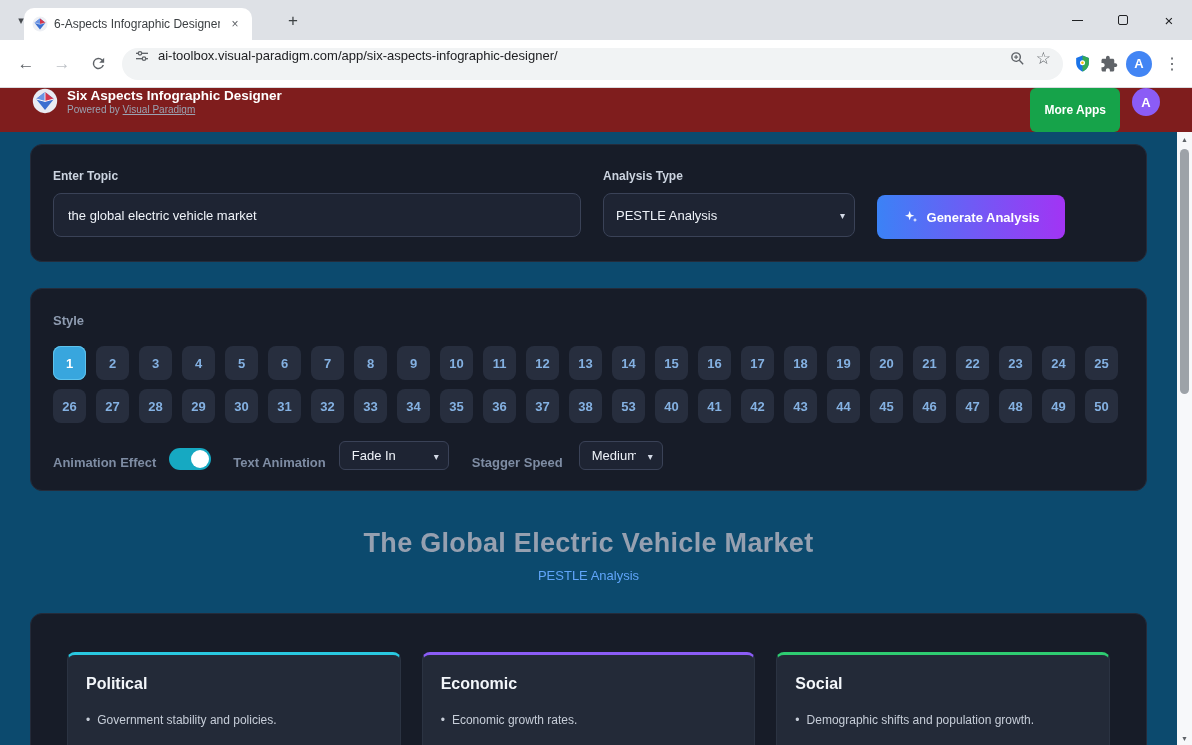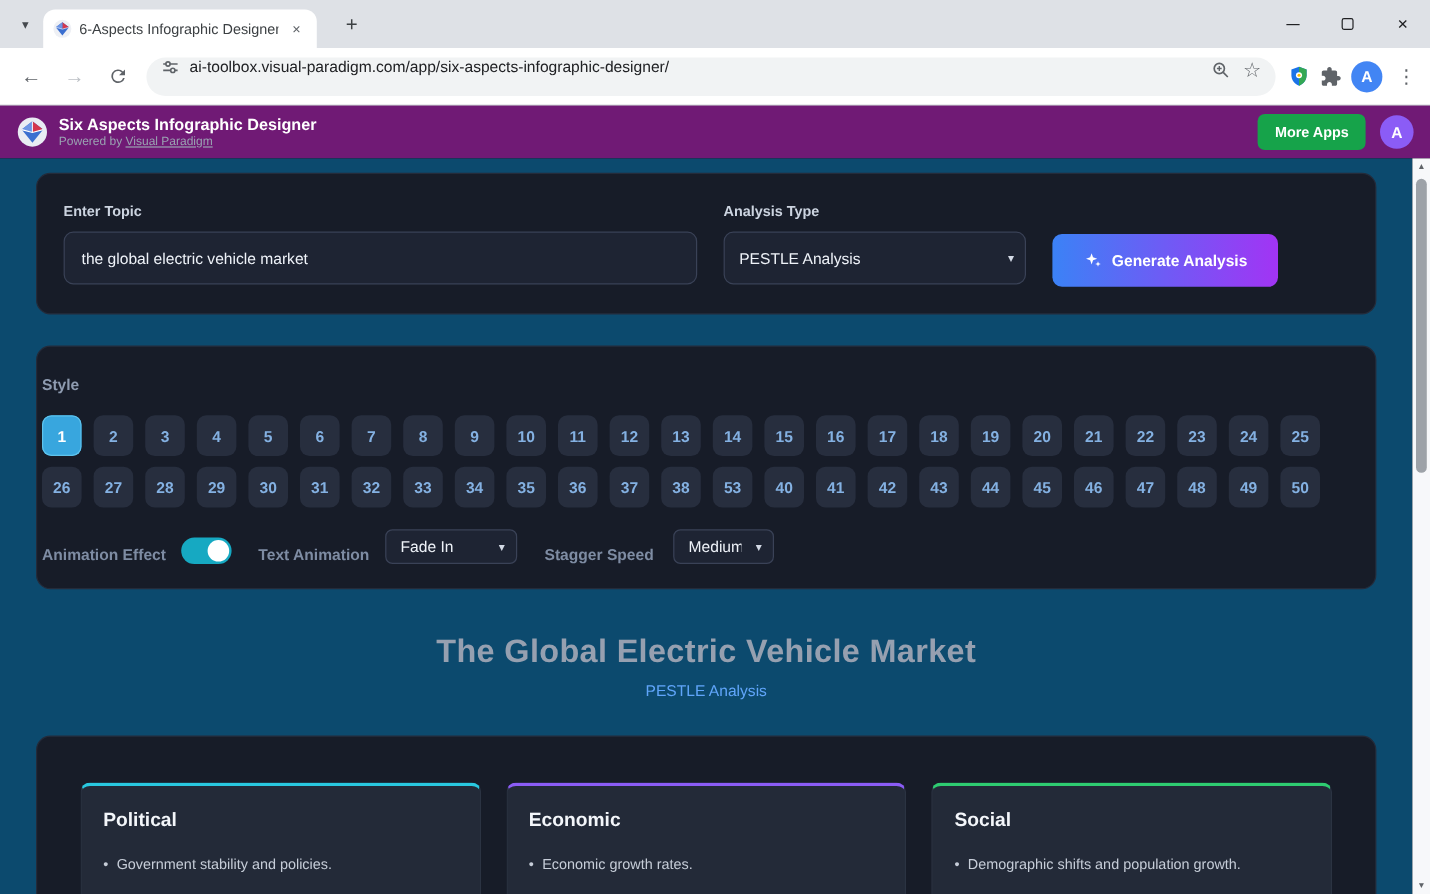--- a/index.html
+++ b/index.html
@@ -2,21 +2,21 @@
 <html style="--accent-blue: #3b82f6; --accent-purple: #a234f4; --selected-style: #38a6de; --toggle-on: #16a9c2; --more-apps-green: #16a34a; --subtitle-blue: #60a5fa; --avatar-purple: #8b5cf6;"><head>
 <meta charset="utf-8">
 <style>
   *{margin:0;padding:0;box-sizing:border-box}
   html,body{width:1192px;height:745px;overflow:hidden;font-family:"Liberation Sans",sans-serif}
   .screen{position:relative;width:1192px;height:745px;background:#0d101a;overflow:hidden}
 
   
   .tabstrip{height:40px;background:#dee1e6;position:relative;display:flex;align-items:center}
   .tab-search{width:28px;height:24px;margin-left:7px;border-radius:7px;display:flex;align-items:center;justify-content:center;color:#45494e;font-size:11px;cursor:pointer}
-  .tab{position:absolute;left:36px;top:8px;width:228px;height:32px;background:#fff;border-radius:10px 10px 0 0;display:flex;align-items:center;padding:4px 8px;cursor:pointer}
+  .tab{position:absolute;left:24px;top:8px;width:228px;height:32px;background:#fff;border-radius:10px 10px 0 0;display:flex;align-items:center;padding:4px 8px;cursor:pointer}
   .favicon{width:16px;height:16px;flex:0 0 auto}
   .tab-title{font-size:12px;color:#3c4043;white-space:nowrap;overflow:hidden;text-overflow:clip;flex:1;margin:0 6px}
   .tab-close{width:18px;height:18px;border-radius:50%;display:flex;align-items:center;justify-content:center;font-size:12px;color:#5f6368;cursor:pointer}
   .newtab{position:absolute;left:281px;top:9px;width:24px;height:24px;display:flex;align-items:center;justify-content:center;font-size:17px;color:#3c4043;cursor:pointer}
   .wincontrols{position:absolute;right:0;top:0;height:40px;display:flex}
   .winbtn{width:46px;height:100%;display:flex;align-items:center;justify-content:center;color:#202124;font-size:13px;cursor:pointer}
   .min-glyph{display:block;width:11px;border-bottom:1.4px solid #202124}
   .max-glyph{display:block;width:10px;height:10px;border:1.4px solid #202124;border-radius:2px}
 
   
@@ -27,21 +27,21 @@
   .omni-left-icon{display:flex;align-items:center;margin-right:8px;cursor:pointer}
   .url-text{flex:1;border:none;outline:none;background:transparent;font-size:13px;color:#202124;font-family:"Liberation Sans",sans-serif}
   .omni-right{display:flex;align-items:center;gap:10px}
   .omni-icon{display:flex;align-items:center;justify-content:center;color:#5f6368;cursor:pointer}
   .star{font-size:17px;color:#5f6368}
   .nav-right{display:flex;align-items:center;gap:8px;margin-left:4px}
   .browser-avatar{width:26px;height:26px;border-radius:50%;background:#4285f4;color:#fff;font-size:13px;font-weight:bold;display:flex;align-items:center;justify-content:center;cursor:pointer}
   .kebab{font-size:16px;color:#5f6368;width:24px;text-align:center;cursor:pointer}
 
   
-  .appheader{height:44px;background:#701a75;display:flex;align-items:center;padding:0 14px}
+  .appheader{height:44px;background:#7f1d1d;display:flex;padding:0 32px}
   .applogo{width:26px;height:26px;margin-right:9px}
   .apptitle{font-size:13.5px;font-weight:bold;color:#fff;line-height:1.2}
   .appsub{font-size:10px;color:#9aa3b2}
   .appsub .pblink{color:#9aa3b2;text-decoration:underline;cursor:pointer}
   .moreapps{margin-left:auto;background:var(--more-apps-green,#16a34a);color:#fff;font-size:12px;font-weight:bold;padding:8px 14px;border-radius:6px;border:none;cursor:pointer}
   .appavatar{width:28px;height:28px;border-radius:50%;background:var(--avatar-purple,#8b5cf6);color:#fff;font-size:13px;font-weight:bold;display:flex;align-items:center;justify-content:center;margin-left:12px;cursor:pointer}
 
   
   .content{position:absolute;top:132px;left:0;right:15px;bottom:0;overflow:hidden;padding:12px 30px 0;background:#0c4a6e}
   .card{background:#171c28;border:1px solid #242b3a;border-radius:12px}
@@ -51,21 +51,21 @@
   .topic-col{width:528px}
   .analysis-col{width:252px}
   .text-input{width:100%;height:44px;background:#1e2433;border:1px solid #3a4257;border-radius:8px;color:#eef2f8;font-size:13px;padding:0 14px;outline:none;font-family:"Liberation Sans",sans-serif}
   .selectwrap{position:relative}
   select{appearance:none;-webkit-appearance:none;width:100%;background:#1e2433;border:1px solid #3a4257;border-radius:8px;color:#eef2f8;font-size:13px;padding:0 26px 0 12px;outline:none;cursor:pointer;font-family:"Liberation Sans",sans-serif}
   .big-select{height:44px}
   .chev{position:absolute;right:10px;top:50%;transform:translateY(-50%);color:#d4dae6;font-size:10px;pointer-events:none}
   .gen-col{padding-top:26px}
   .gen-btn{width:188px;height:44px;border:none;border-radius:8px;background:linear-gradient(90deg,var(--accent-blue,#3b82f6),var(--accent-purple,#a234f4));color:#fff;font-size:13px;font-weight:bold;display:flex;align-items:center;justify-content:center;gap:8px;cursor:pointer}
 
-  .style-card{margin-top:26px;height:203px;padding:24px 4px 0}
+  .style-card{margin-top:26px;height:203px;padding:24px 22px 0}
   .style-label{font-size:13px;font-weight:bold;color:#8e9bb0;margin-bottom:18px}
   .style-grid{display:flex;flex-wrap:wrap;gap:9px 10px;width:1073px}
   .style-btn{width:33px;height:34px;border:none;border-radius:8px;background:#272e3e;color:#84b1e2;font-size:13px;font-weight:bold;display:flex;align-items:center;justify-content:center;cursor:pointer}
   .style-btn.selected{background:var(--selected-style,#38a6de);color:#fff;box-shadow:0 0 0 1px #5fc3ec inset}
 
   .anim-row{display:flex;align-items:flex-end;margin-top:18px}
   .anim-label{font-size:13px;font-weight:bold;color:#7e8ca3}
   .toggle{width:42px;height:22px;border-radius:11px;background:#3a4257;position:relative;margin-left:13px;cursor:pointer}
   .toggle.on{background:var(--toggle-on,#16a9c2)}
   .knob{position:absolute;right:2px;top:2px;width:18px;height:18px;border-radius:50%;background:#fff}

